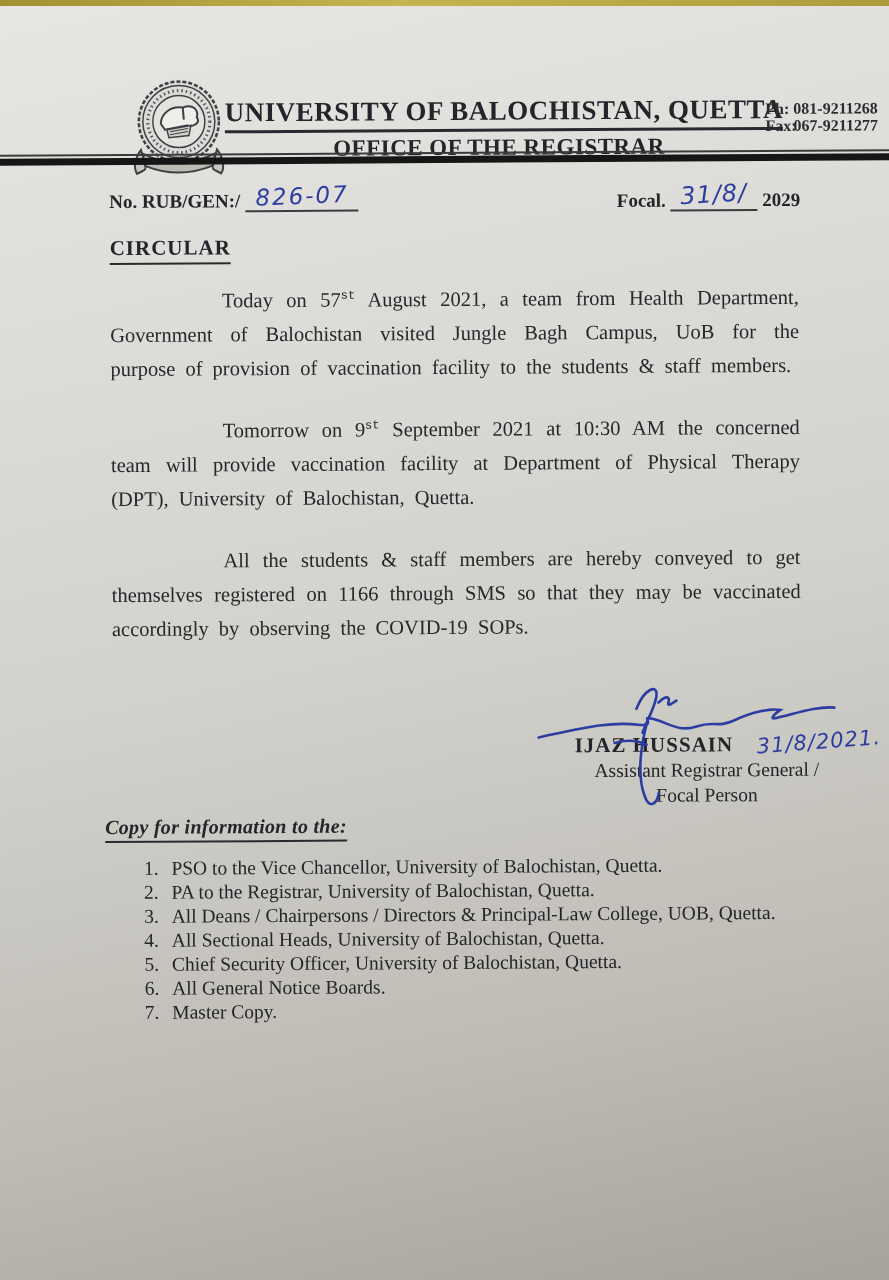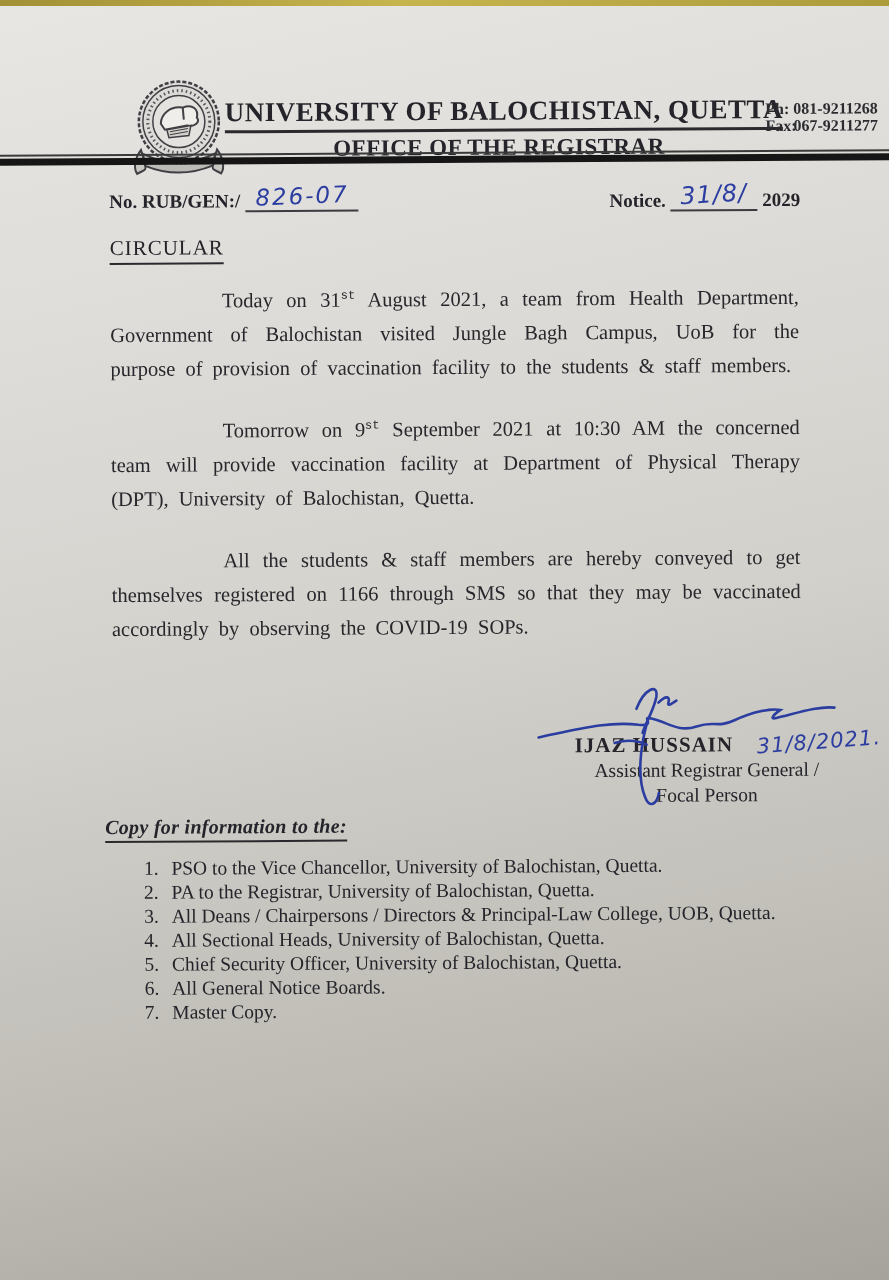--- a/index.html
+++ b/index.html
@@ -43,21 +43,21 @@
   .uline{display:inline-block;border-bottom:2px solid #3c3c40;padding:0 10px 1px 10px;vertical-align:bottom;}
   .hw{
     font-family:"DejaVu Sans", sans-serif;font-style:italic;font-weight:normal;
     color:#2b3da0;display:inline-block;
   }
   .hw-ref{font-size:23px;transform:rotate(-2deg);letter-spacing:2px;}
   .hw-date{font-size:24px;transform:rotate(-3deg);letter-spacing:1px;}
 
   
   .circular-title{
-    position:absolute;left:112px;top:234px;font-size:21px;font-weight:normal;
+    position:absolute;left:112px;top:234px;font-size:21px;font-weight:bold;
     letter-spacing:1px;border-bottom:2px solid #2a2a2e;padding-bottom:2px;
   }
   .paras{position:absolute;left:112px;right:88px;top:282px;}
   .paras p{
     margin:0 0 28px 0;font-size:20.5px;line-height:34px;
     text-align:justify;text-indent:112px;word-spacing:5px;color:#27272c;
   }
   .paras sup{font-size:12px;line-height:0;font-family:Liberation Mono, monospace;}
 
   
@@ -119,30 +119,30 @@
       <div><span class="lbl">Ph:</span><span>081-9211268</span></div>
       <div><span class="lbl">Fax:</span><span>067-9211277</span></div>
     </div>
 
     <div class="black-rule"></div>
 
     <div class="ref-line">
       <span>No. RUB/GEN:/</span>
       <span class="uline"><span class="hw hw-ref">826-07</span></span>
       <span class="ref-right">
-        <span>Notice.</span>
+        <span>Focal.</span>
         <span class="uline"><span class="hw hw-date">31/8/</span></span>
         <span>2029</span>
       </span>
     </div>
 
     <div class="circular-title">CIRCULAR</div>
 
     <div class="paras">
-      <p><span>Today on 31</span><sup>st</sup><span> August 2021, a team from Health Department, Government of Balochistan visited Jungle Bagh Campus, UoB for the purpose of provision of vaccination facility to the students &amp; staff members.</span></p>
+      <p><span>Today on 57</span><sup>st</sup><span> August 2021, a team from Health Department, Government of Balochistan visited Jungle Bagh Campus, UoB for the purpose of provision of vaccination facility to the students &amp; staff members.</span></p>
       <p><span>Tomorrow on 9</span><sup>st</sup><span> September 2021 at 10:30 AM the concerned team will provide vaccination facility at Department of Physical Therapy (DPT), University of Balochistan, Quetta.</span></p>
       <p><span>All the students &amp; staff members are hereby conveyed to get themselves registered on 1166 through SMS so that they may be vaccinated accordingly by observing the COVID-19 SOPs.</span><sup></sup><span></span></p>
     </div>
 
     <div class="sig-block">
       <svg class="sig-svg" width="380" height="150" viewBox="0 0 380 150">
         <g stroke="#2b3da0" stroke-width="2.6" fill="none" stroke-linecap="round">
           <path d="M118 28 C126 8 140 2 138 16 C136 28 128 40 124 52"></path>
           <path d="M140 22 C148 14 152 16 150 22 C149 26 152 24 158 20"></path>
           <path d="M20 56 C60 48 90 40 120 44 C140 46 120 34 134 38 C150 42 160 52 178 46 C196 40 198 48 216 40 C234 32 252 28 262 30 C256 34 250 40 258 38 C276 34 300 26 316 28"></path>

